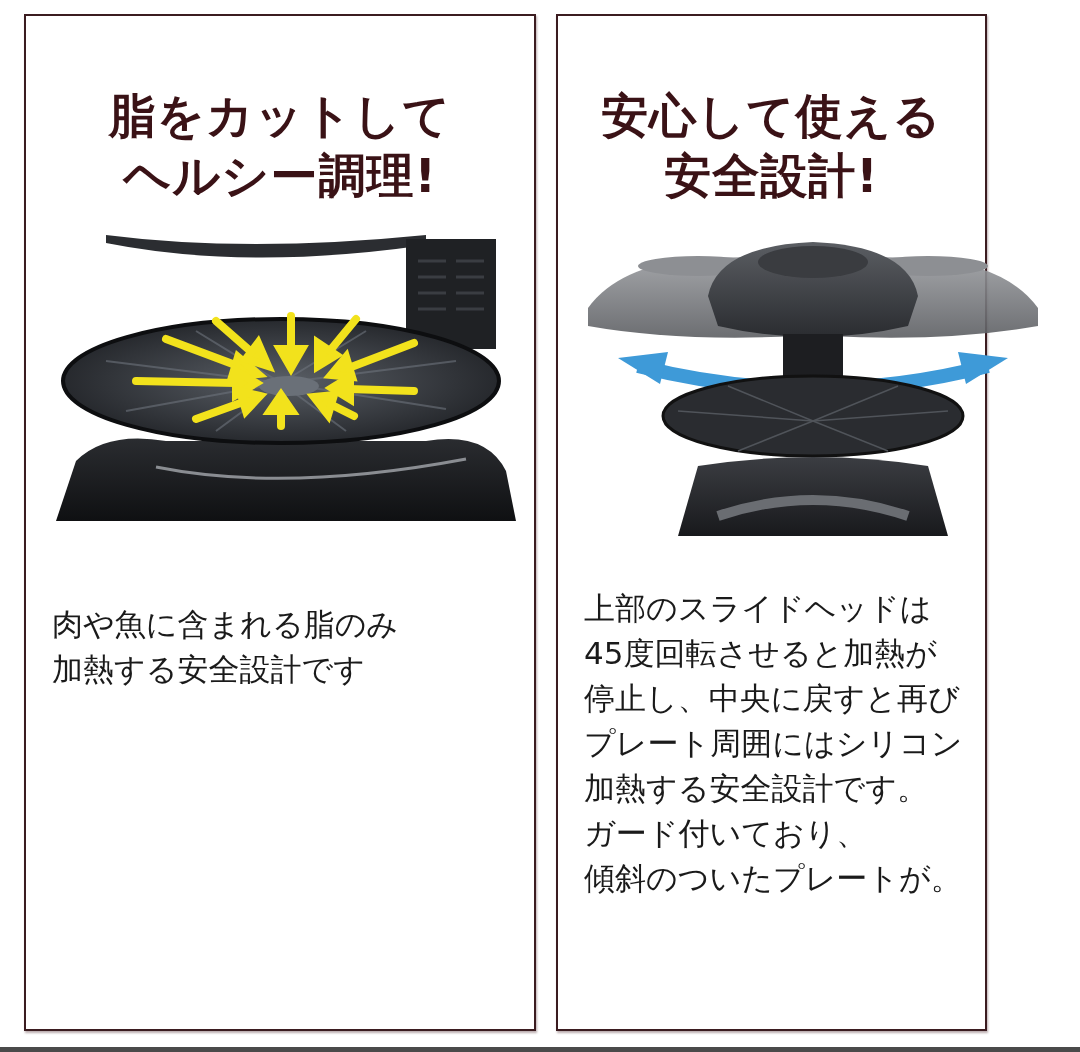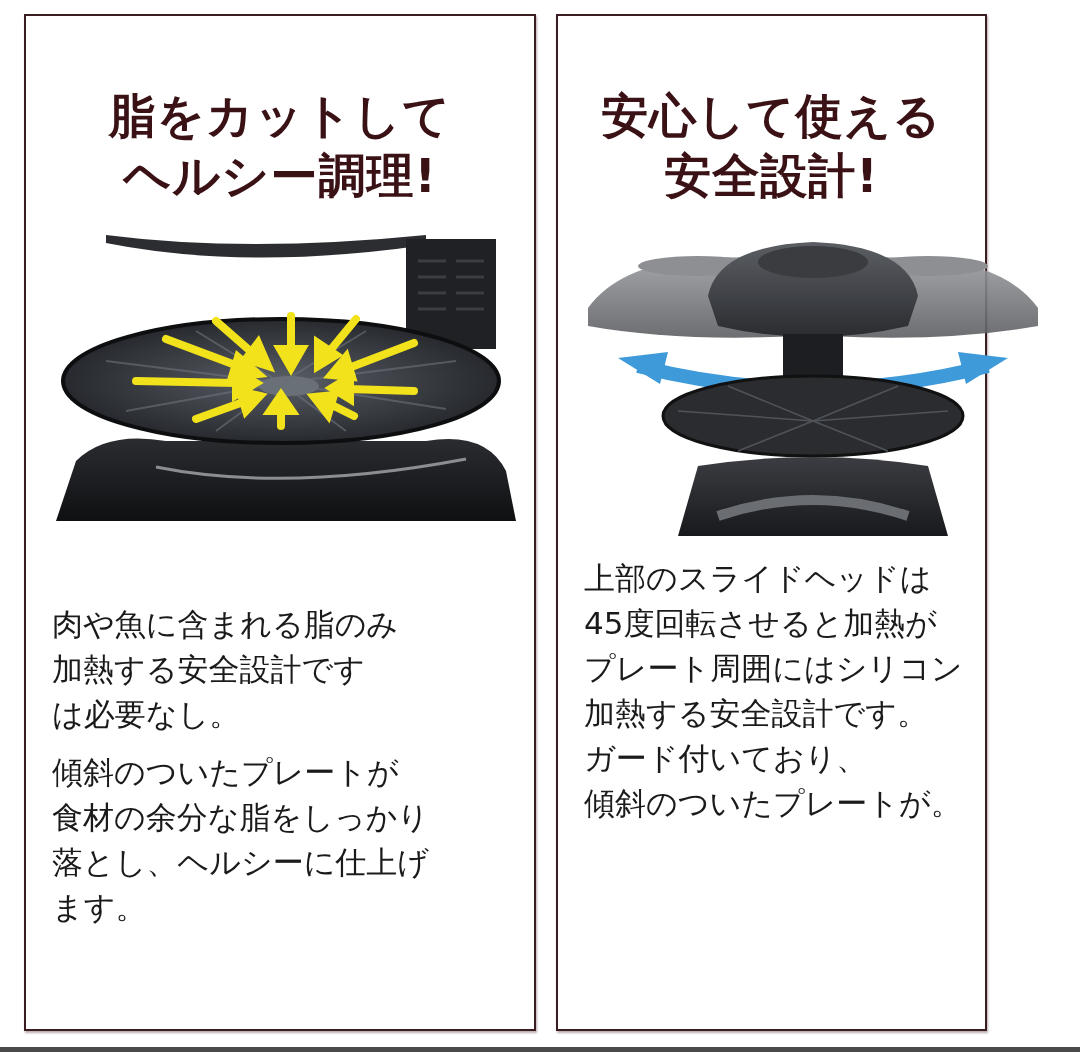--- a/index.html
+++ b/index.html
@@ -20,21 +20,21 @@
     letter-spacing:1px;
   }
   .panel.left .title { top:70px; }
   .panel.right .title { top:70px; }
   .title div { white-space:nowrap; }
   .body-text {
     position:absolute; color:#1a1a1a; font-size:31px; line-height:45px; white-space:nowrap;
   }
   .panel.left .para1 { left:26px; top:542px;margin-top:44px; }
   .panel.left .para2 { left:26px; top:734px; }
-  .panel.right .para1 { left:26px; top:540px; }
+  .panel.right .para1 { left:26px; top:570px; }
   .body-text div { white-space:nowrap; }
   .illus { position:absolute; }
   .panel.left .illus { left:20px; top:215px; width:480px; height:300px; }
   .panel.right .illus { left:20px; top:210px; width:470px; height:320px; }
   .bottom-strip {
     position:absolute; left:0; right:0; top:1047px; height:5px; background:#4a4a4a;
   }
 </style>
 </head>
 <body>
@@ -107,27 +107,20 @@
       <line x1="235" y1="195" x2="235" y2="178"></line>
         <polygon points="235,164 224,180 246,180"></polygon>
       <line x1="308" y1="185" x2="282" y2="172"></line>
         <polygon points="268,166 288,164 282,184"></polygon>
     </g>
   </svg>
 
   <div class="body-text para1">
     <div>肉や魚に含まれる脂のみ</div>
     <div>加熱する安全設計です</div>
-    <div>は必要なし。</div>
-  </div>
-  <div class="body-text para2">
-    <div>傾斜のついたプレートが</div>
-    <div>食材の余分な脂をしっかり</div>
-    <div>落とし、ヘルシーに仕上げ</div>
-    <div>ます。</div>
   </div>
 </div>
 
 <div class="panel right">
   <div class="title">
     <div>安心して使える</div>
     <div>安全設計!</div>
   </div>
 
   <svg class="illus" viewBox="0 0 470 320">
@@ -170,20 +163,21 @@
         <line x1="235" y1="195" x2="310" y2="225"></line>
     </g>
 
     <path d="M100,310 L120,240 Q235,222 350,240 L370,310 Z" fill="url(#baseG2)"></path>
     <path d="M140,290 Q235,258 330,290" stroke="#6a6d72" stroke-width="10" fill="none"></path>
   </svg>
 
   <div class="body-text para1">
     <div>上部のスライドヘッドは</div>
     <div>45度回転させると加熱が</div>
+    <div>停止し、中央に戻すと再び</div>
     <div>プレート周囲にはシリコン</div>
     <div>加熱する安全設計です。</div>
     <div>ガード付いており、</div>
     <div>傾斜のついたプレートが。</div>
   </div>
 </div>
 
 <div class="bottom-strip"></div>
 
 </body></html>

